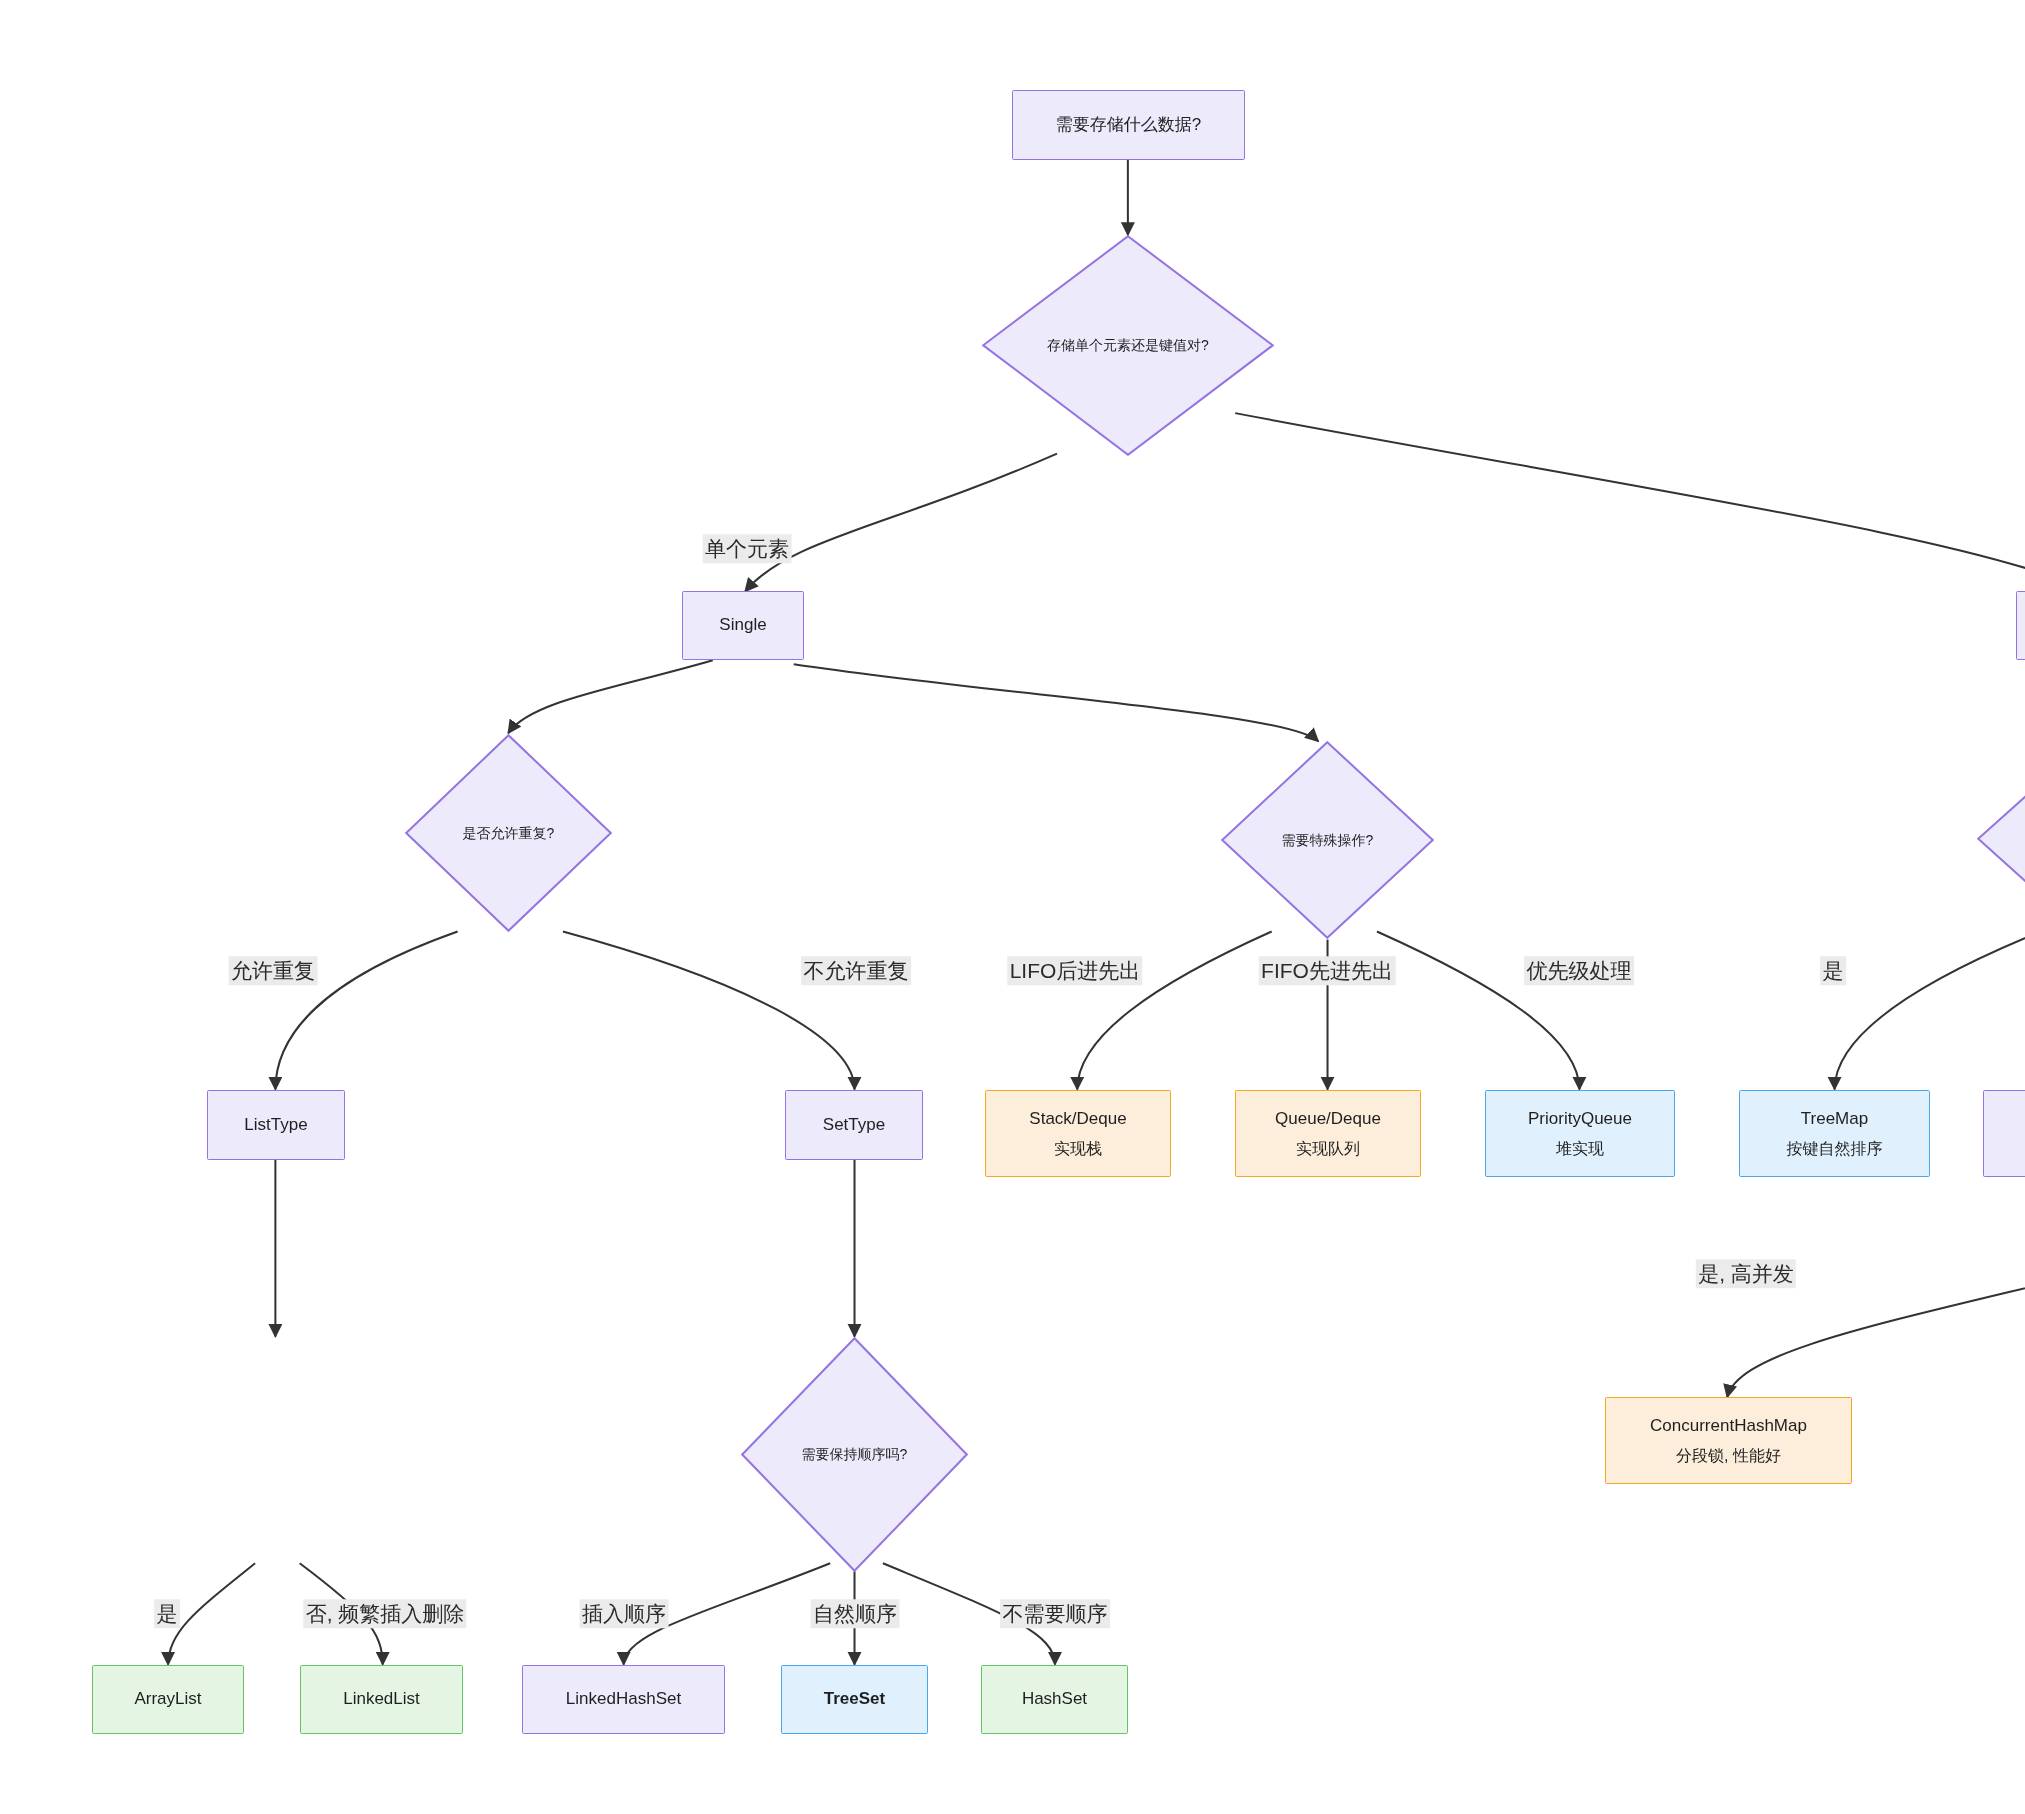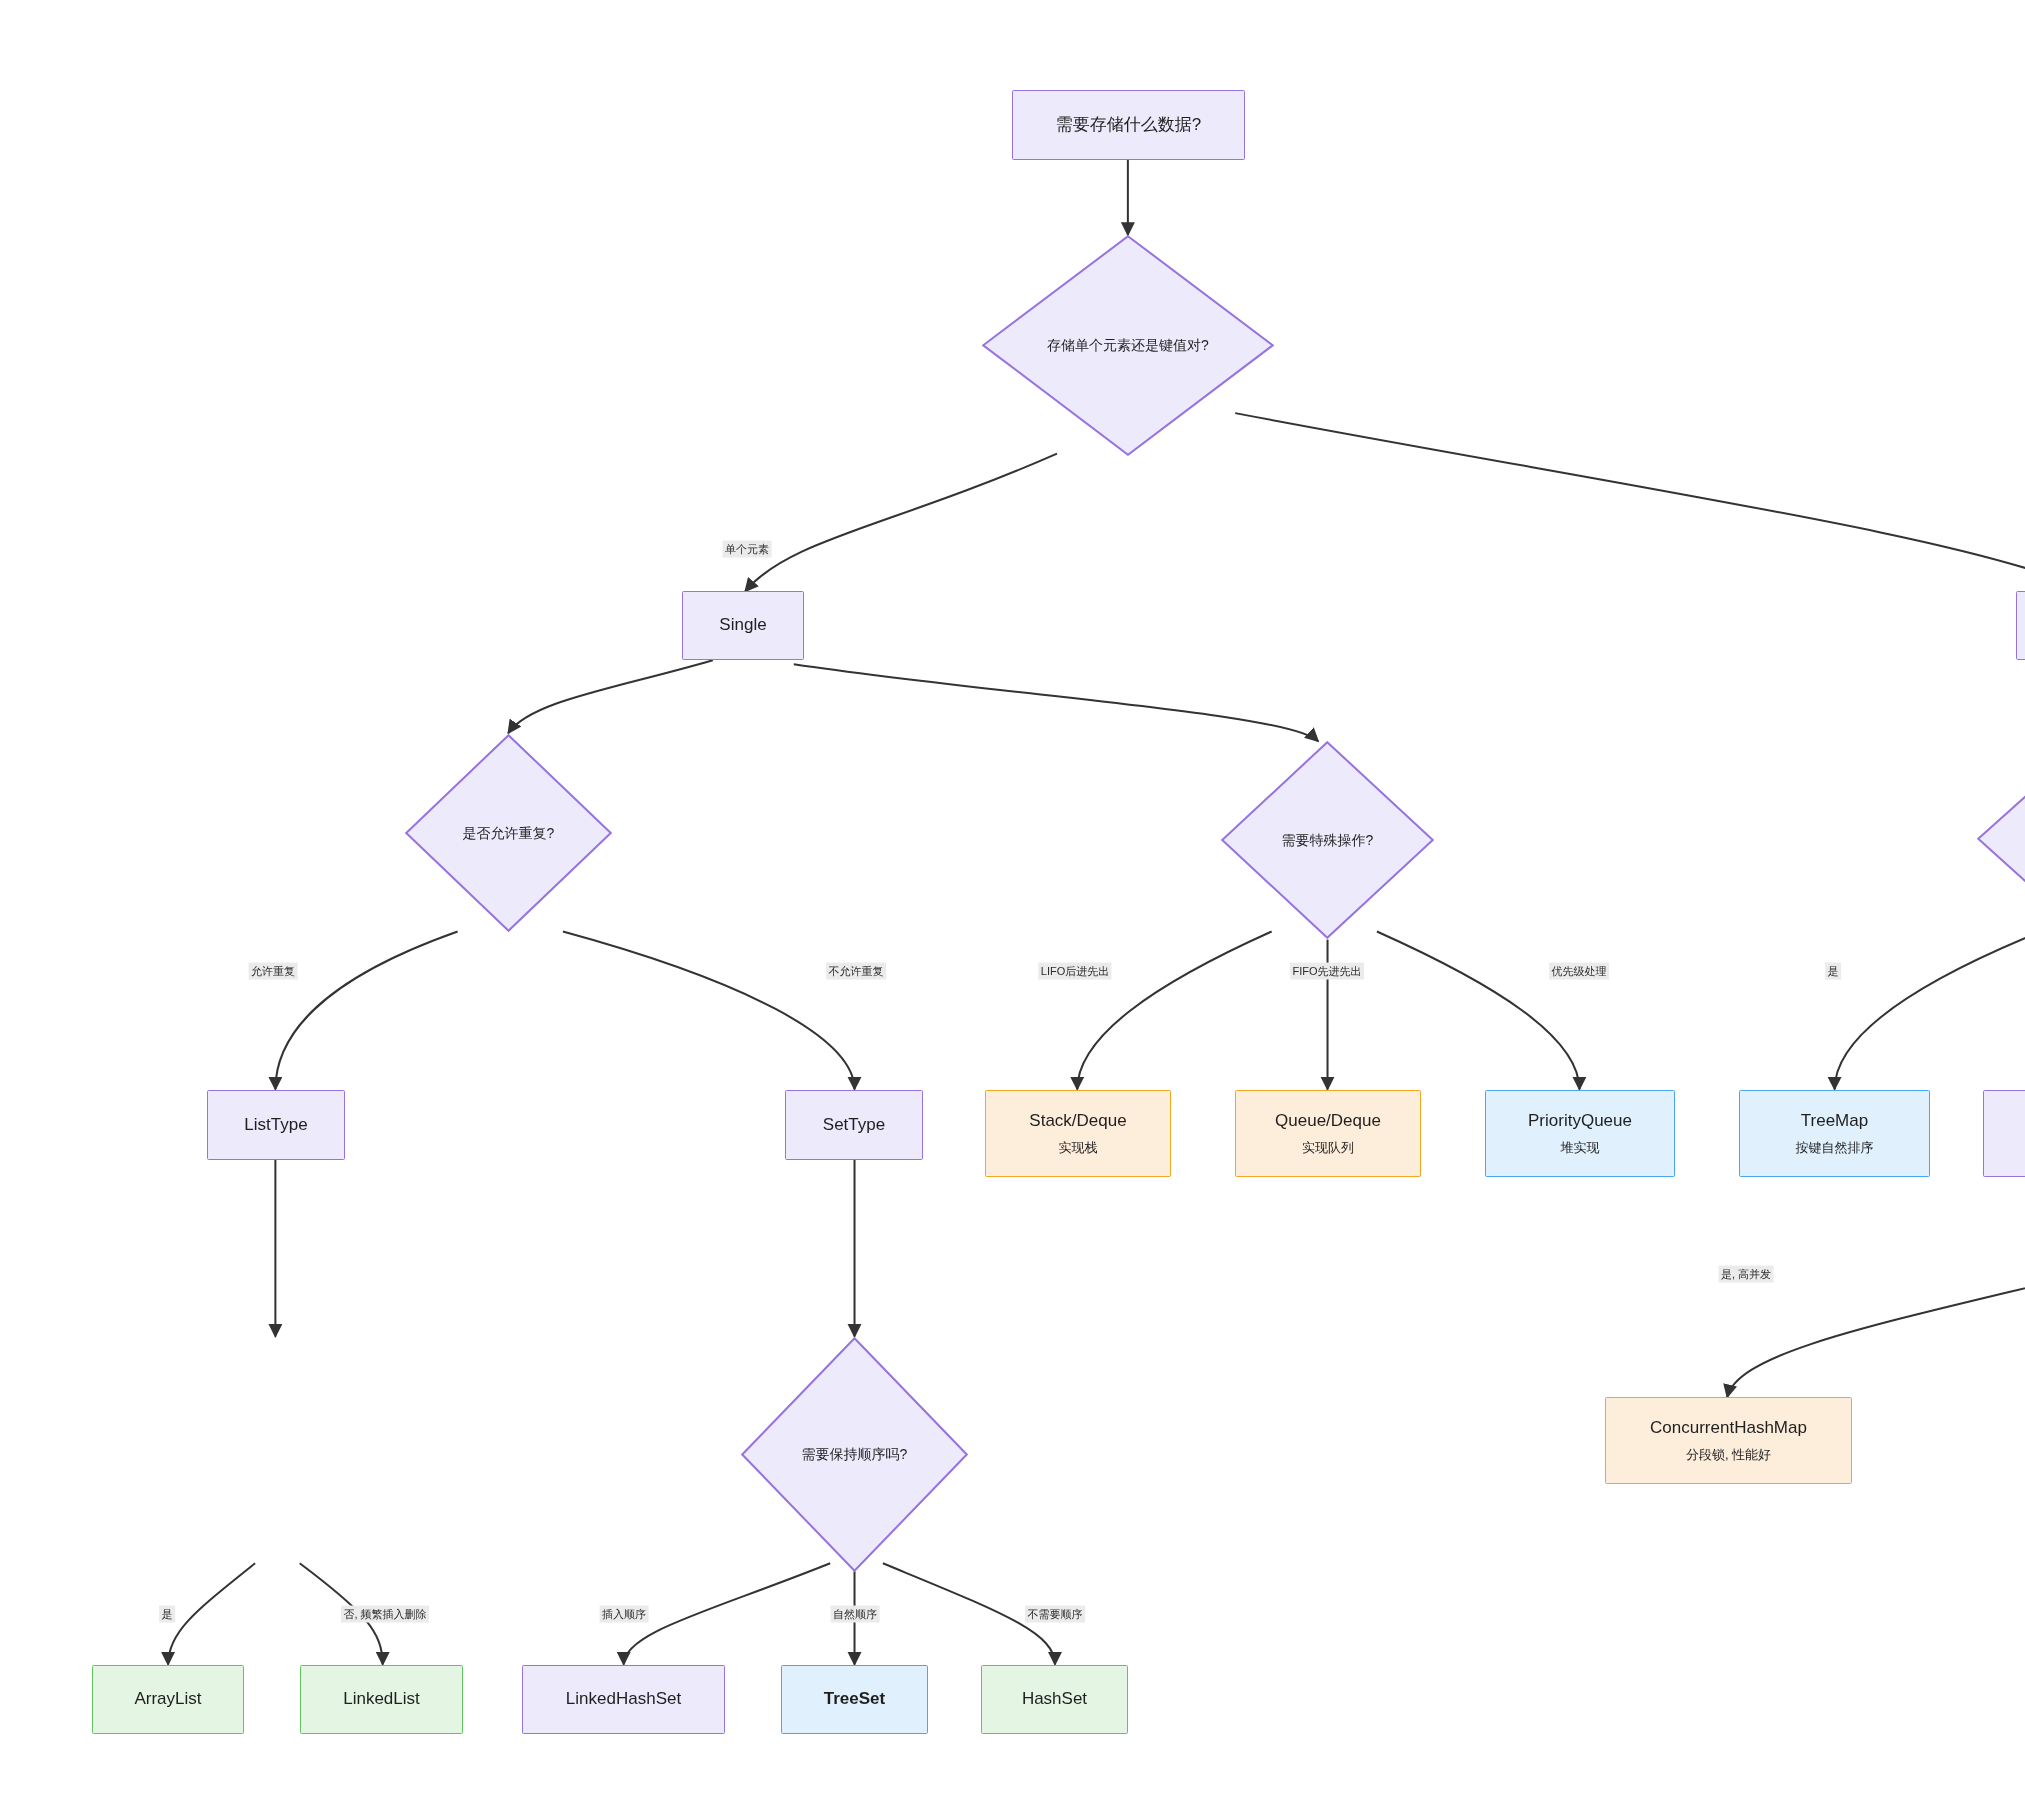--- a/index.html
+++ b/index.html
@@ -38,21 +38,21 @@
   .rect {
     border-radius: 1.6px;
     border: 1.6px solid #9370db;
     background: #ececfd;
     font-size: 17px;
   }
   .rect.purple  { border-color: #9673e0; background: #eceafb; }
   .rect.orange  { border-color: #f5a623; background: #fdeedb; }
   .rect.blue    { border-color: #4aa7ef; background: #e0f0fd; }
   .rect.green   { border-color: #62c462; background: #e4f5e4; }
-  .rect .sub { font-size: 13px; margin-top: 5.7px; }
+  .rect .sub { font-size: 16px; margin-top: 5.7px; }
 
   
   .diamond {
     background: transparent;
     border: 0;
   }
   .diamond .dshape {
     position: absolute;
     left: 0; top: 0;
     width: 100%;
@@ -64,21 +64,21 @@
     font-size: 14px;
     color: #1f1f1f;
   }
 
   
   .elabel {
     position: absolute;
     transform: translate(-50%, -50%);
     background: #ebebeb;
     color: #2b2b2b;
-    font-size: 11px;
+    font-size: 21px;
     padding: 1.6px 2.4px;
     white-space: nowrap;
     line-height: 1.25;
   }
 </style>
 </head>
 <body>
 
 <div id="stage">
 

